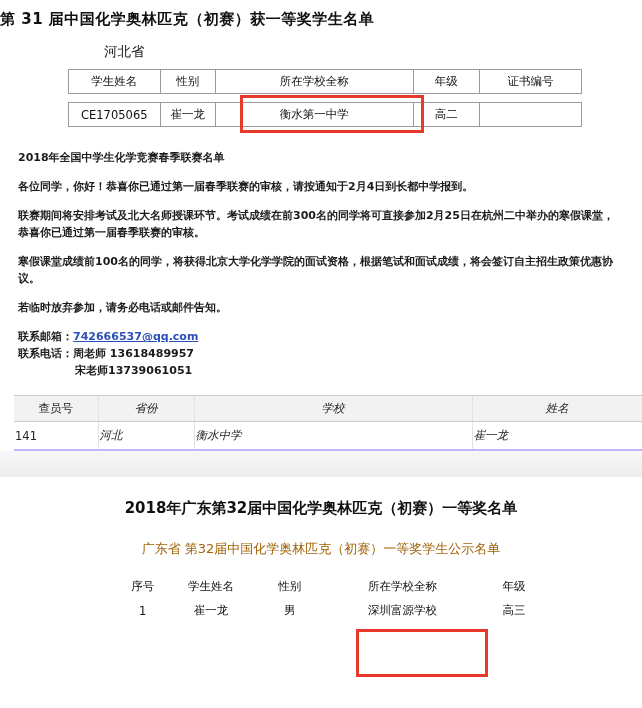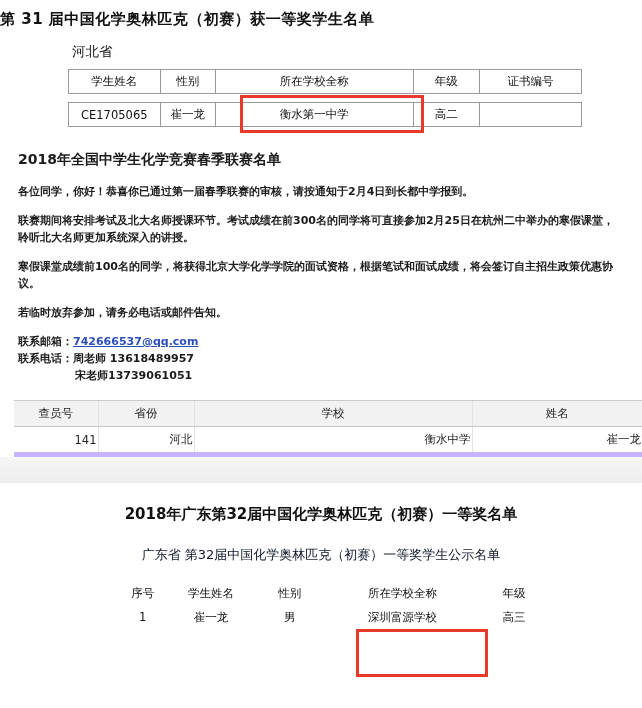--- a/index.html
+++ b/index.html
@@ -19,21 +19,21 @@
   .sec1 { padding: 6px 0 0 0; }
   .title1 {
     font-size: 15px;
     font-weight: bold;
     letter-spacing: 0.5px;
     color: #111;
     padding: 4px 0 14px 0;
   }
   .province1 {
     font-size: 13.5px;
-    padding-left: 72px;
+    padding-left: 104px;
     padding-bottom: 8px;
     color: #111;
   }
   .tbl1-wrap { padding: 0 60px 0 68px; }
   table.t1 {
     border-collapse: collapse;
     width: 100%;
     font-size: 11.5px;
   }
   table.t1 th, table.t1 td {
@@ -64,21 +64,21 @@
 
   
   .notice {
     padding: 22px 18px 6px 18px;
     font-size: 11px;
     line-height: 1.55;
     color: #1b1b1b;
   }
   .notice .nt-title {
     font-weight: bold;
-    font-size: 14px;
+    font-size: 11px;
     padding-bottom: 12px;
   }
   .notice p { margin: 0 0 12px 0; font-weight: bold; }
   .notice .mail-row, .notice .tel-row { margin: 0; }
   .mail-link {
     color: #2a4fb8;
     text-decoration: underline;
   }
   .tel-sub { padding-left: 57px; }
 
@@ -91,47 +91,47 @@
   }
   table.t2 th {
     background: #f2f2f2;
     border-top: 1px solid #c9c9c9;
     border-bottom: 1px solid #c9c9c9;
     height: 26px;
     font-weight: normal;
     color: #222;
   }
   table.t2 td {
-    border-bottom: 5px solid #c4b5fd;
+    border-bottom: 2px solid #c4b5fd;
     height: 28px;
-    text-align: right;
+    text-align: left;
     color: #222;
   }
-  table.t2 .vsep { border-left: 1px solid #e2e2e2; }
+  table.t2 .vsep { border-left: 1px solid #e2e2e2; font-style: italic; }
 
   
   .grey-band {
     height: 26px;
     background: linear-gradient(#f7f7f7, #ededed);
     margin: 0 0 0 0;
   }
 
   
   .sec4 { padding-top: 14px; }
   .title4 {
     text-align: center;
     font-size: 15px;
     font-weight: bold;
     color: #111;
     padding: 8px 0 22px 0;
   }
   .subtitle4 {
     text-align: center;
     font-size: 13px;
-    color: #0f172a;
+    color: #a16207;
     padding-bottom: 18px;
   }
   .t3-wrap { padding: 0 96px 0 120px; }
   table.t3 {
     width: 100%;
     border-collapse: collapse;
     font-size: 11.5px;
   }
   table.t3 th {
     font-weight: normal;
@@ -178,21 +178,21 @@
           <td class="c-cert"></td>
         </tr>
       </tbody>
     </table>
   </div>
 </div>
 
 <div class="notice">
   <div class="nt-title">2018年全国中学生化学竞赛春季联赛名单</div>
   <p>各位同学，你好！恭喜你已通过第一届春季联赛的审核，请按通知于2月4日到长都中学报到。</p>
-  <p>联赛期间将安排考试及北大名师授课环节。考试成绩在前300名的同学将可直接参加2月25日在杭州二中举办的寒假课堂，聆听北大名师更加系统深入的讲授。</p>
+  <p>联赛期间将安排考试及北大名师授课环节。考试成绩在前300名的同学将可直接参加2月25日在杭州二中举办的寒假课堂，恭喜你已通过第一届春季联赛的审核。</p>
   <p>寒假课堂成绩前100名的同学，将获得北京大学化学学院的面试资格，根据笔试和面试成绩，将会签订自主招生政策优惠协议。</p>
   <p>若临时放弃参加，请务必电话或邮件告知。</p>
   <p class="mail-row">
     <span>联系邮箱：</span><a class="mail-link" href="#">742666537@qq.com</a>
   </p>
   <p class="tel-row">
     <span>联系电话：</span><span>周老师 13618489957</span>
   </p>
   <p class="tel-row">
     <span class="tel-sub">宋老师13739061051</span>

